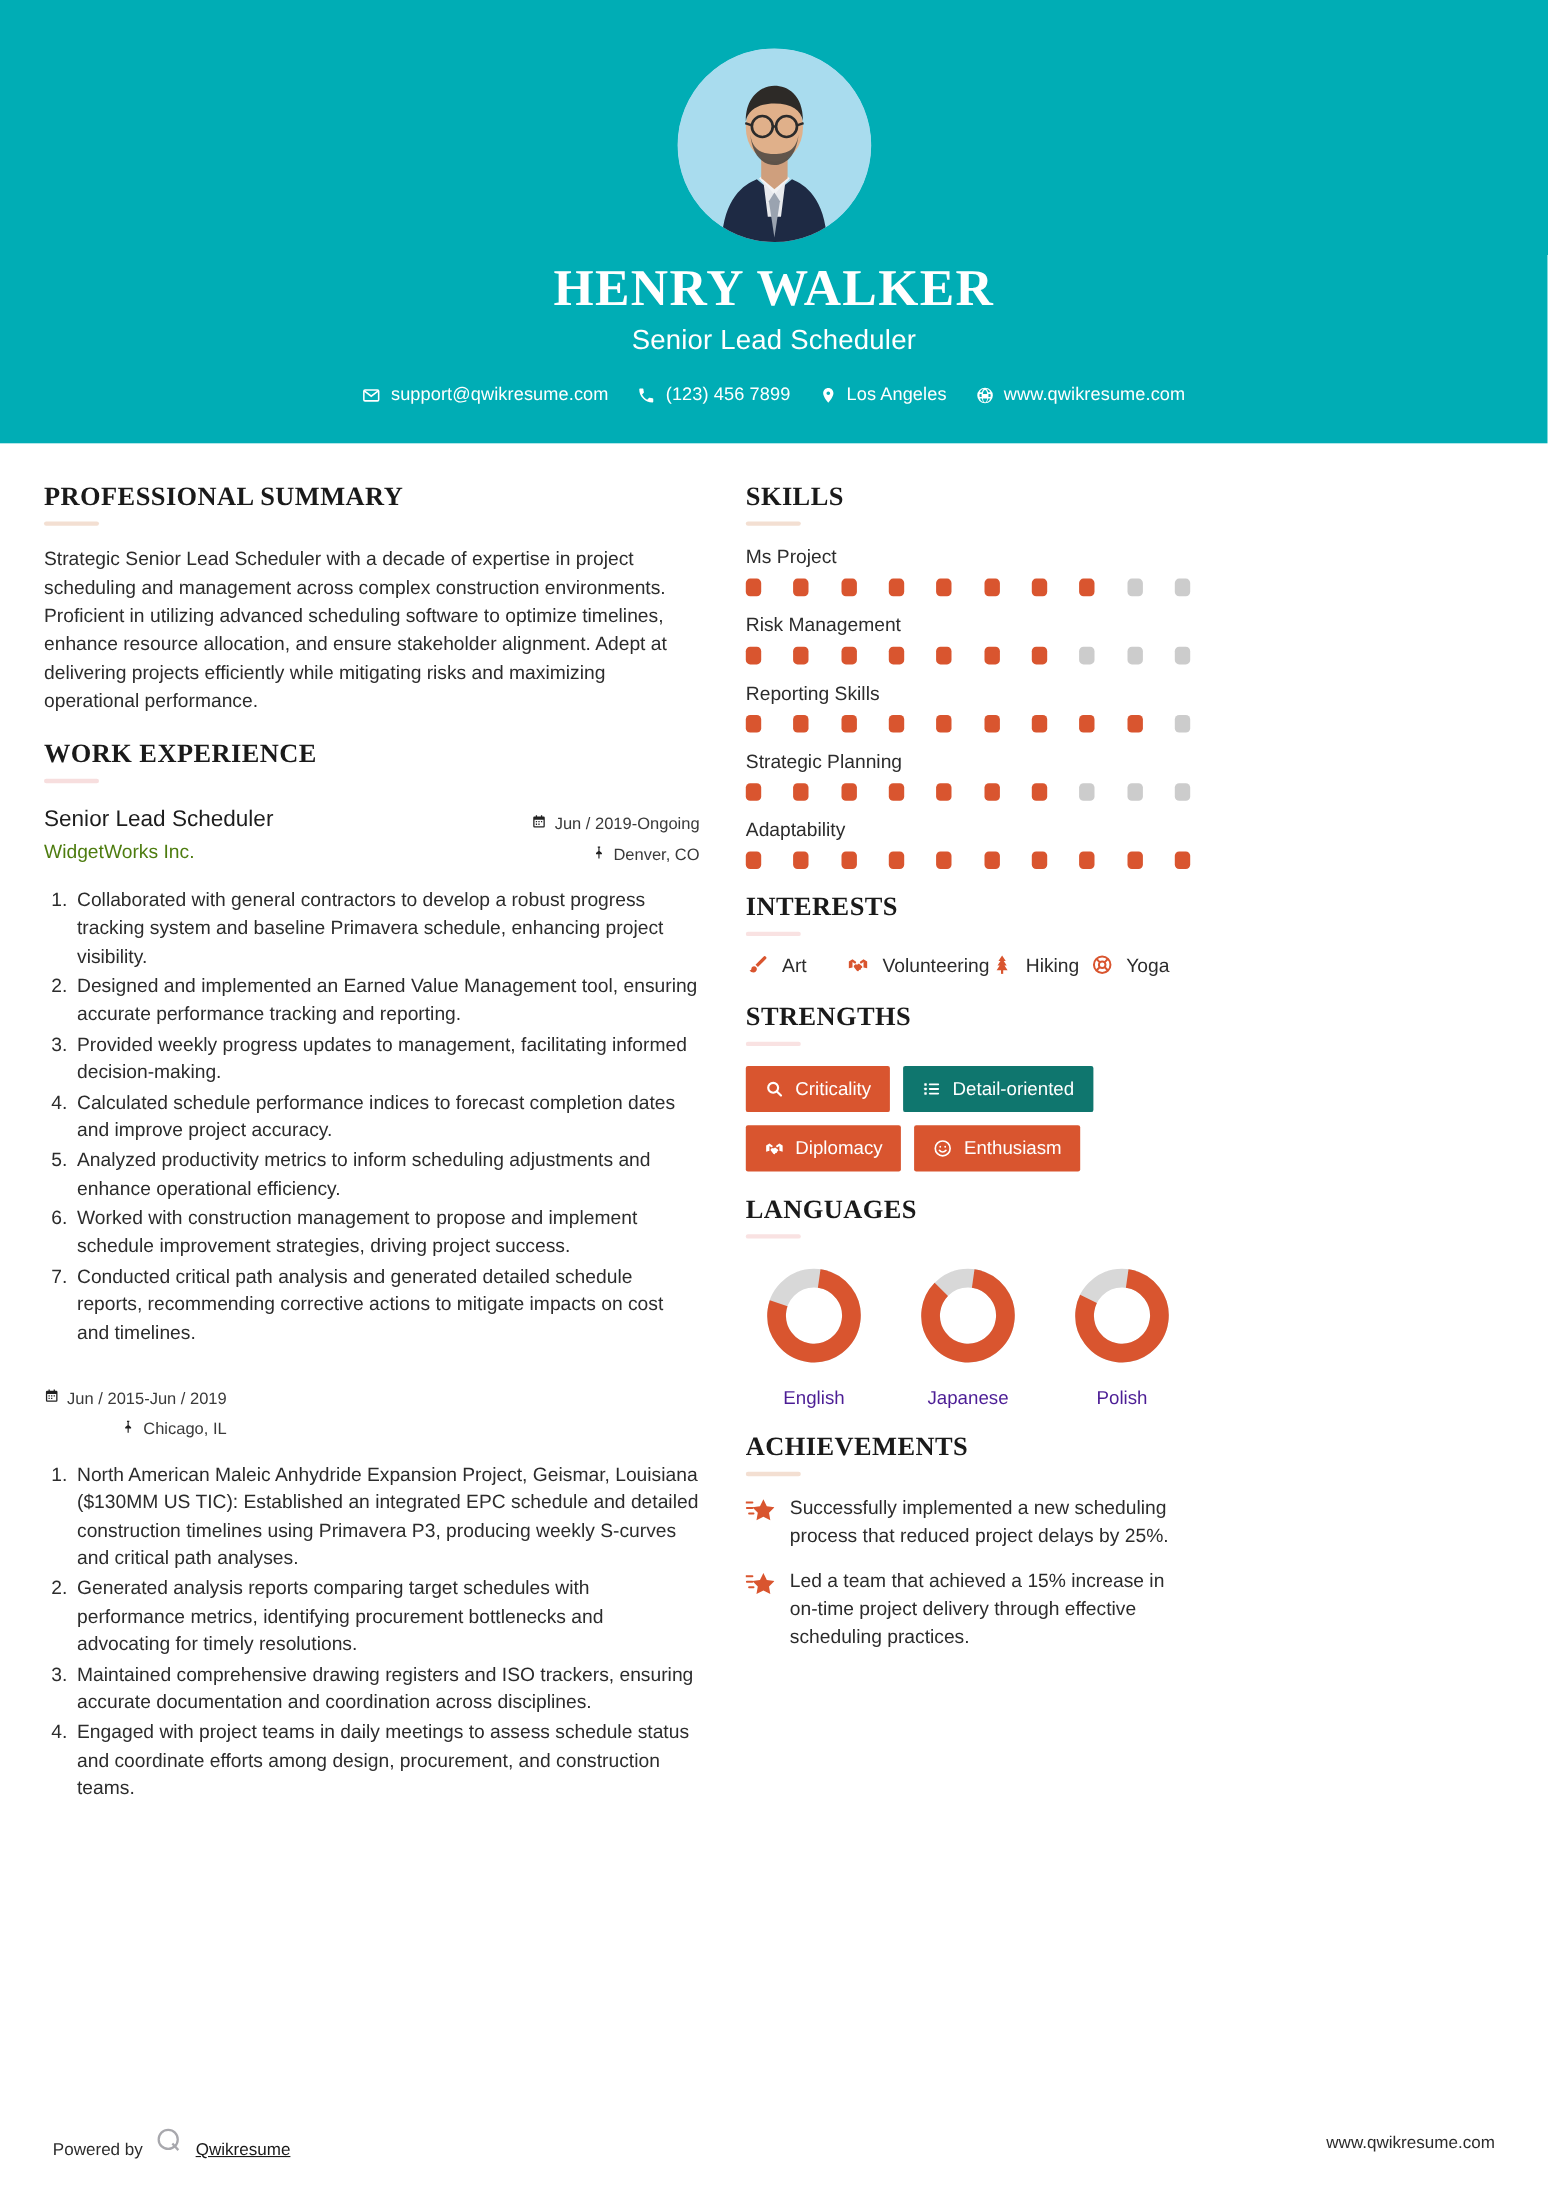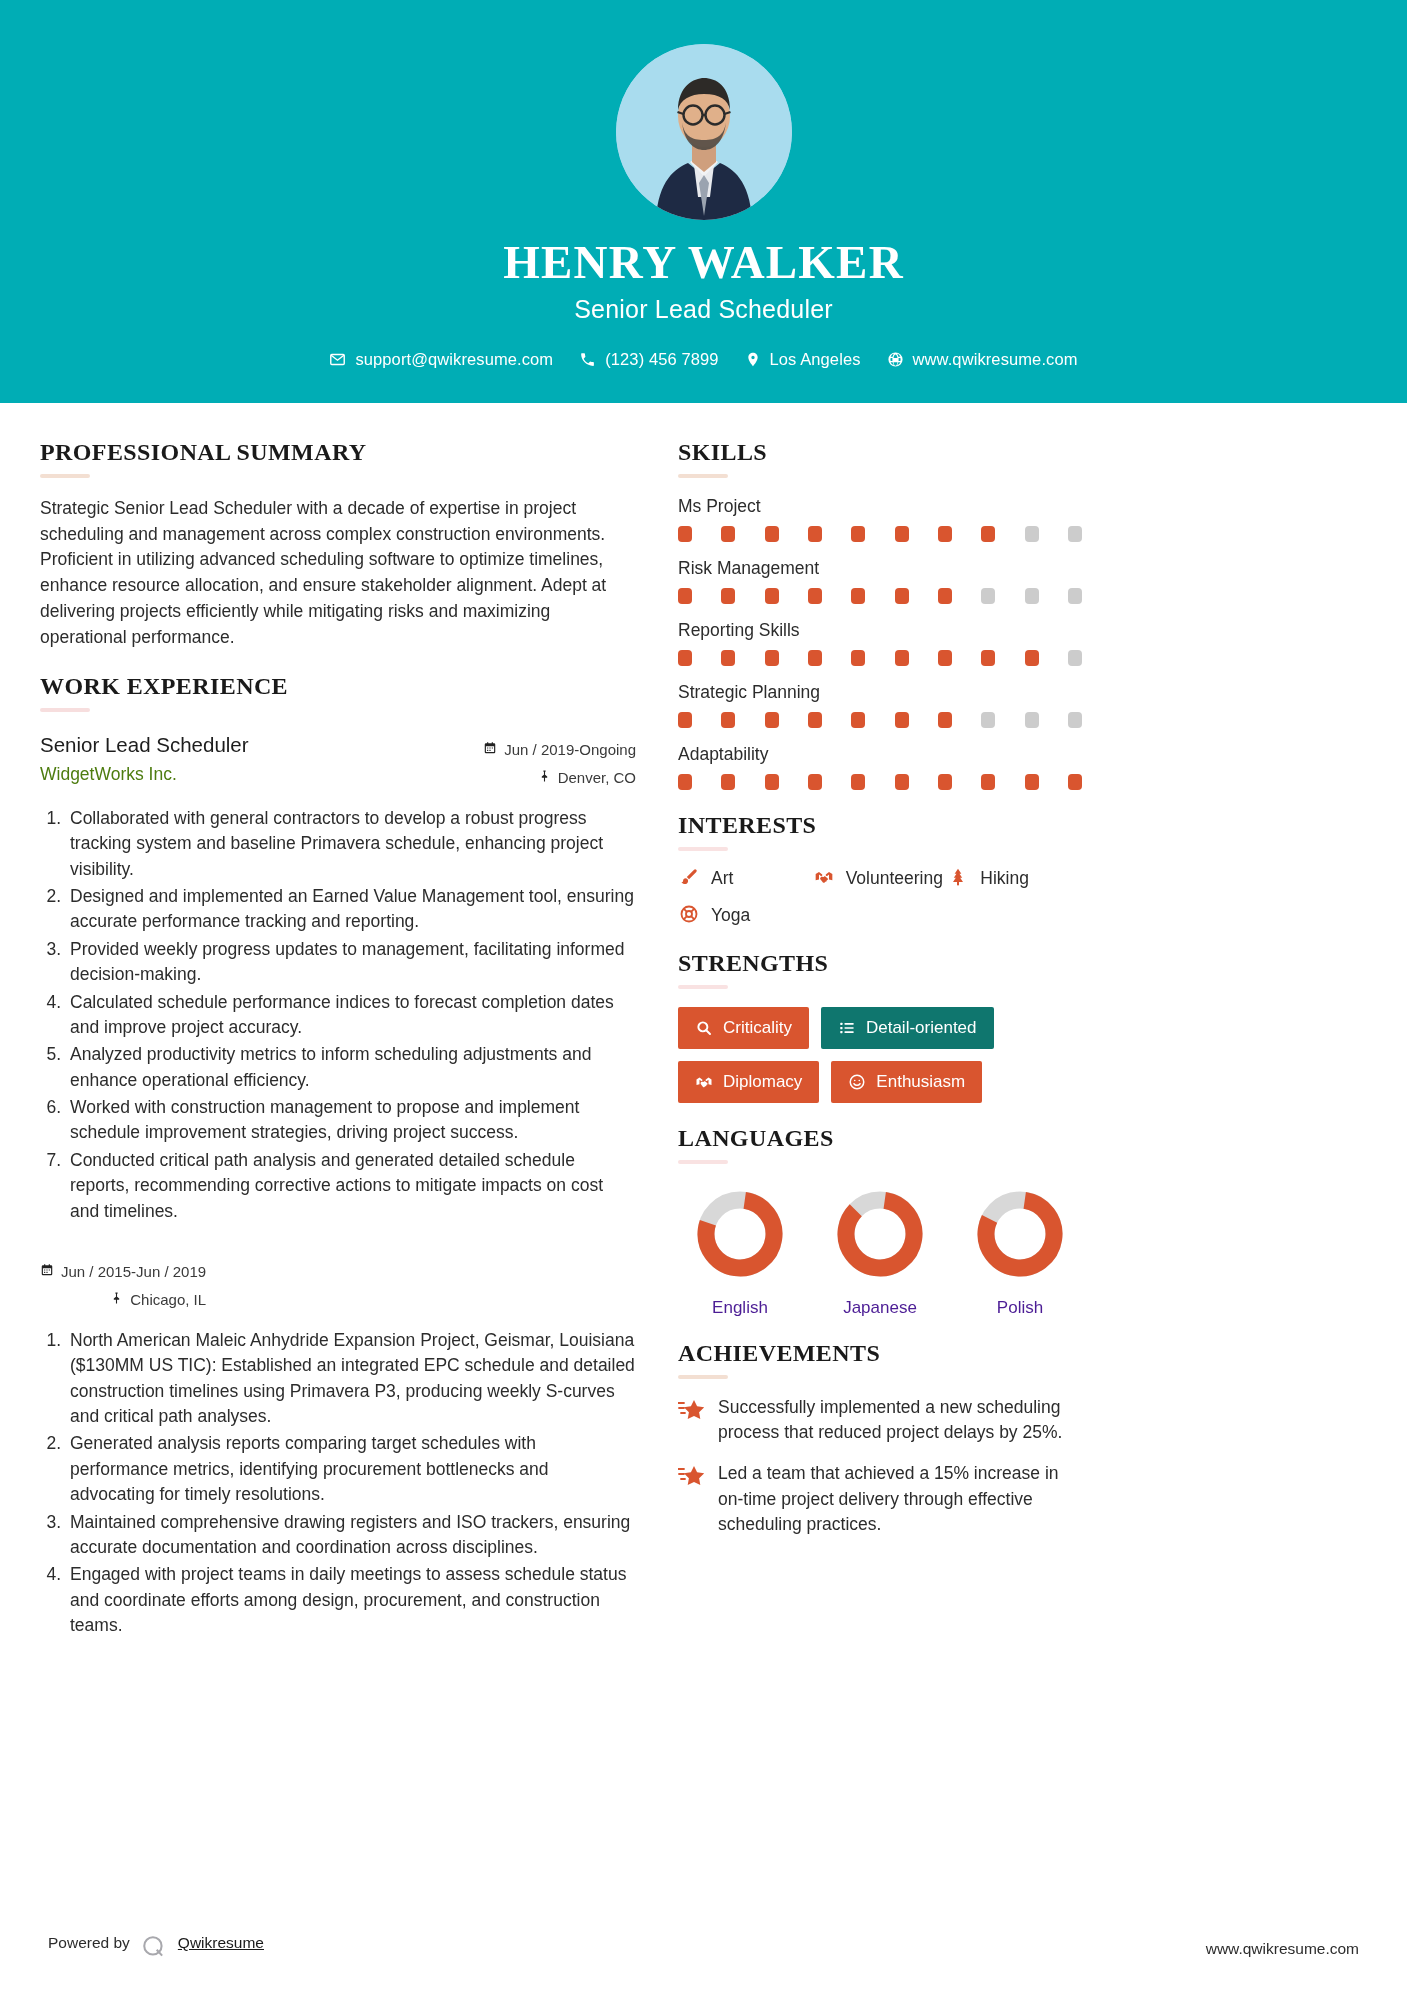--- a/index.html
+++ b/index.html
@@ -157,21 +157,21 @@
     height: 16px;
     border-radius: 4px;
     background: #cccccc;
   }
   .dot.on { background: #d9552f; }
 
   
   .interests-grid {
     margin-top: 16px;
     display: grid;
-    grid-template-columns: 1fr 1fr 1fr;
+    grid-template-columns: 1fr 1fr 1fr 1fr;
     row-gap: 14px;
   }
   .interest {
     display: flex;
     align-items: center;
     gap: 11px;
     font-size: 17.5px;
     color: #2c2c2c;
   }
   .interest .ic { width: 22px; text-align: center; line-height: 1; }
@@ -226,21 +226,21 @@
   
   .footer {
     display: flex;
     justify-content: space-between;
     align-items: center;
     padding: 0 48px 26px 48px;
     margin-top: auto;
   }
   .powered {
     display: flex;
-    align-items: flex-start;
+    align-items: flex-end;
     gap: 11px;
     font-size: 15.5px;
     color: #2c2c2c;
   }
   .powered .brand {
     text-decoration: underline;
     color: #1a1a1a;
     font-weight: 500;
   }
   .footer-url { font-size: 15.5px; color: #2c2c2c; }

